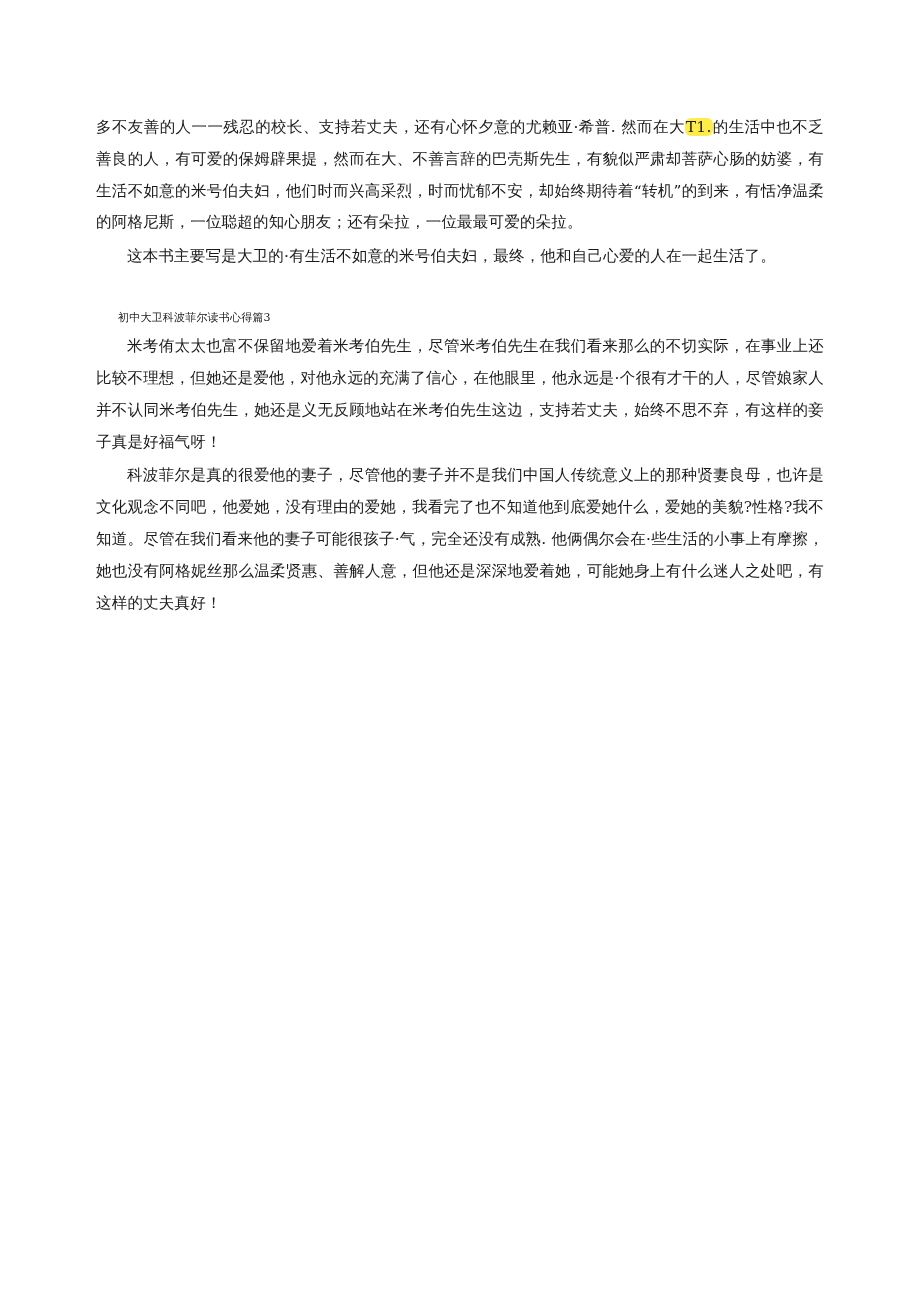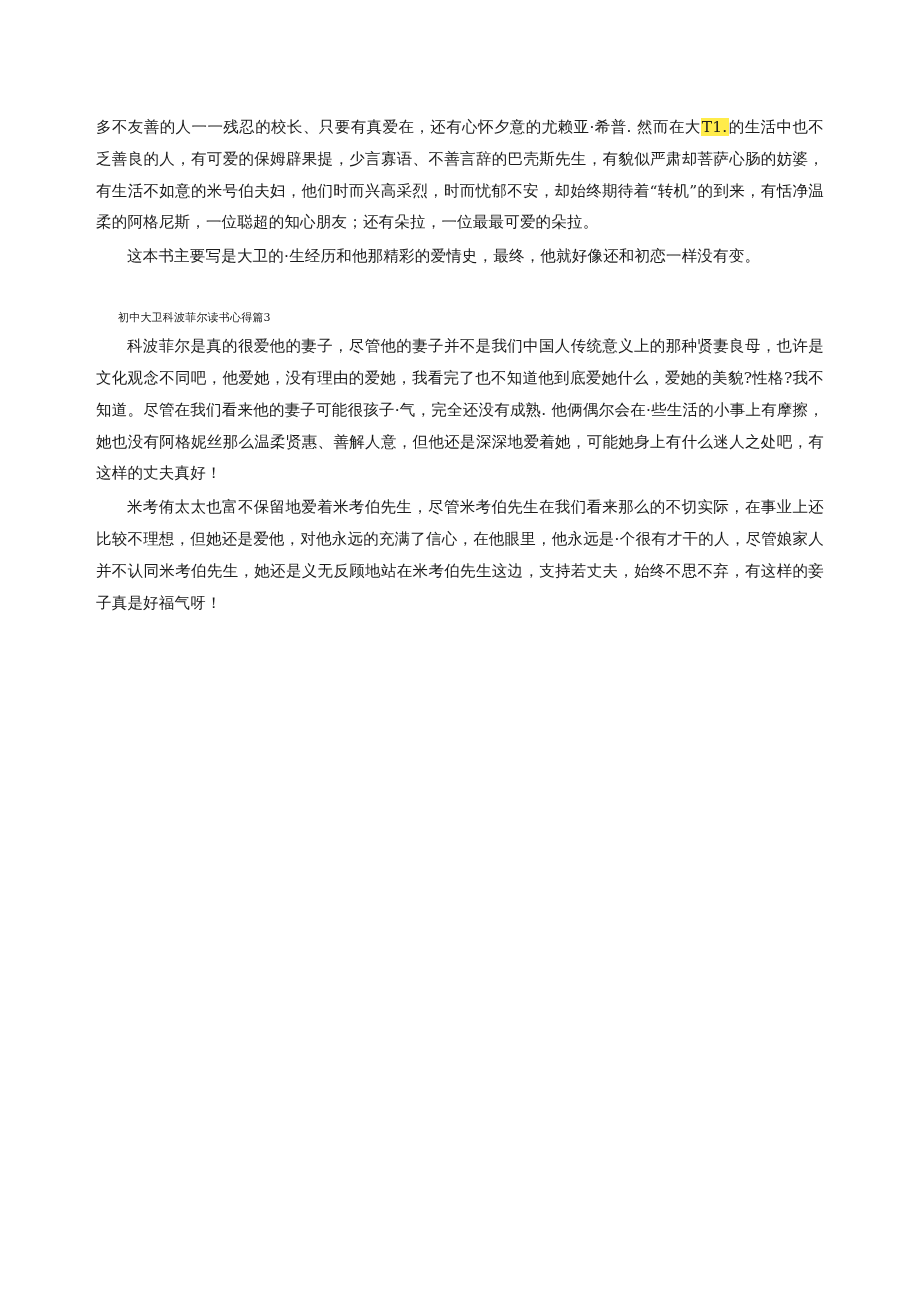--- a/index.html
+++ b/index.html
@@ -40,28 +40,29 @@
     text-indent: 2em;
     font-size: 11px;
     line-height: 2.05;
   }
   .gap {
     height: 14px;
   }
   .hl {
     background: #ffec4a;
     padding: 0 1px;
+    border-radius: 6px;
   }
 </style>
 </head>
 <body>
 
 <div class="page">
   <div class="doc-body" id="doc-body">
-      <p class="para noindent"><span>多不友善的人一一残忍的校长、只要有真爱在，还有心怀夕意的尤赖亚·希普. 然而在大</span><span class="hl">T1.</span><span>的生活中也不乏善良的人，有可爱的保姆辟果提，少言寡语、不善言辞的巴壳斯先生，有貌似严肃却菩萨心肠的妨婆，有生活不如意的米号伯夫妇，他们时而兴高采烈，时而忧郁不安，却始终期待着“转机”的到来，有恬净温柔的阿格尼斯，一位聪超的知心朋友；还有朵拉，一位最最可爱的朵拉。</span></p>
-      <p class="para"><span>这本书主要写是大卫的·生经历和他那精彩的爱情史，最终，他就好像还和初恋一样没有变。</span></p>
+      <p class="para noindent"><span>多不友善的人一一残忍的校长、支持若丈夫，还有心怀夕意的尤赖亚·希普. 然而在大</span><span class="hl">T1.</span><span>的生活中也不乏善良的人，有可爱的保姆辟果提，然而在大、不善言辞的巴壳斯先生，有貌似严肃却菩萨心肠的妨婆，有生活不如意的米号伯夫妇，他们时而兴高采烈，时而忧郁不安，却始终期待着“转机”的到来，有恬净温柔的阿格尼斯，一位聪超的知心朋友；还有朵拉，一位最最可爱的朵拉。</span></p>
+      <p class="para"><span>这本书主要写是大卫的·有生活不如意的米号伯夫妇，最终，他和自己心爱的人在一起生活了。</span></p>
       <div class="gap"></div>
       <p class="heading"><span>初中大卫科波菲尔读书心得篇3</span></p>
+      <p class="para"><span>米考侑太太也富不保留地爱着米考伯先生，尽管米考伯先生在我们看来那么的不切实际，在事业上还比较不理想，但她还是爱他，对他永远的充满了信心，在他眼里，他永远是·个很有才干的人，尽管娘家人并不认同米考伯先生，她还是义无反顾地站在米考伯先生这边，支持若丈夫，始终不思不弃，有这样的妾子真是好福气呀！</span></p>
       <p class="para"><span>科波菲尔是真的很爱他的妻子，尽管他的妻子并不是我们中国人传统意义上的那种贤妻良母，也许是文化观念不同吧，他爱她，没有理由的爱她，我看完了也不知道他到底爱她什么，爱她的美貌?性格?我不知道。尽管在我们看来他的妻子可能很孩子·气，完全还没有成熟. 他俩偶尔会在·些生活的小事上有摩擦，她也没有阿格妮丝那么温柔贤惠、善解人意，但他还是深深地爱着她，可能她身上有什么迷人之处吧，有这样的丈夫真好！</span></p>
-      <p class="para"><span>米考侑太太也富不保留地爱着米考伯先生，尽管米考伯先生在我们看来那么的不切实际，在事业上还比较不理想，但她还是爱他，对他永远的充满了信心，在他眼里，他永远是·个很有才干的人，尽管娘家人并不认同米考伯先生，她还是义无反顾地站在米考伯先生这边，支持若丈夫，始终不思不弃，有这样的妾子真是好福气呀！</span></p>
       <div class="gap"></div>
     </div>
 </div>
 
 </body></html>

